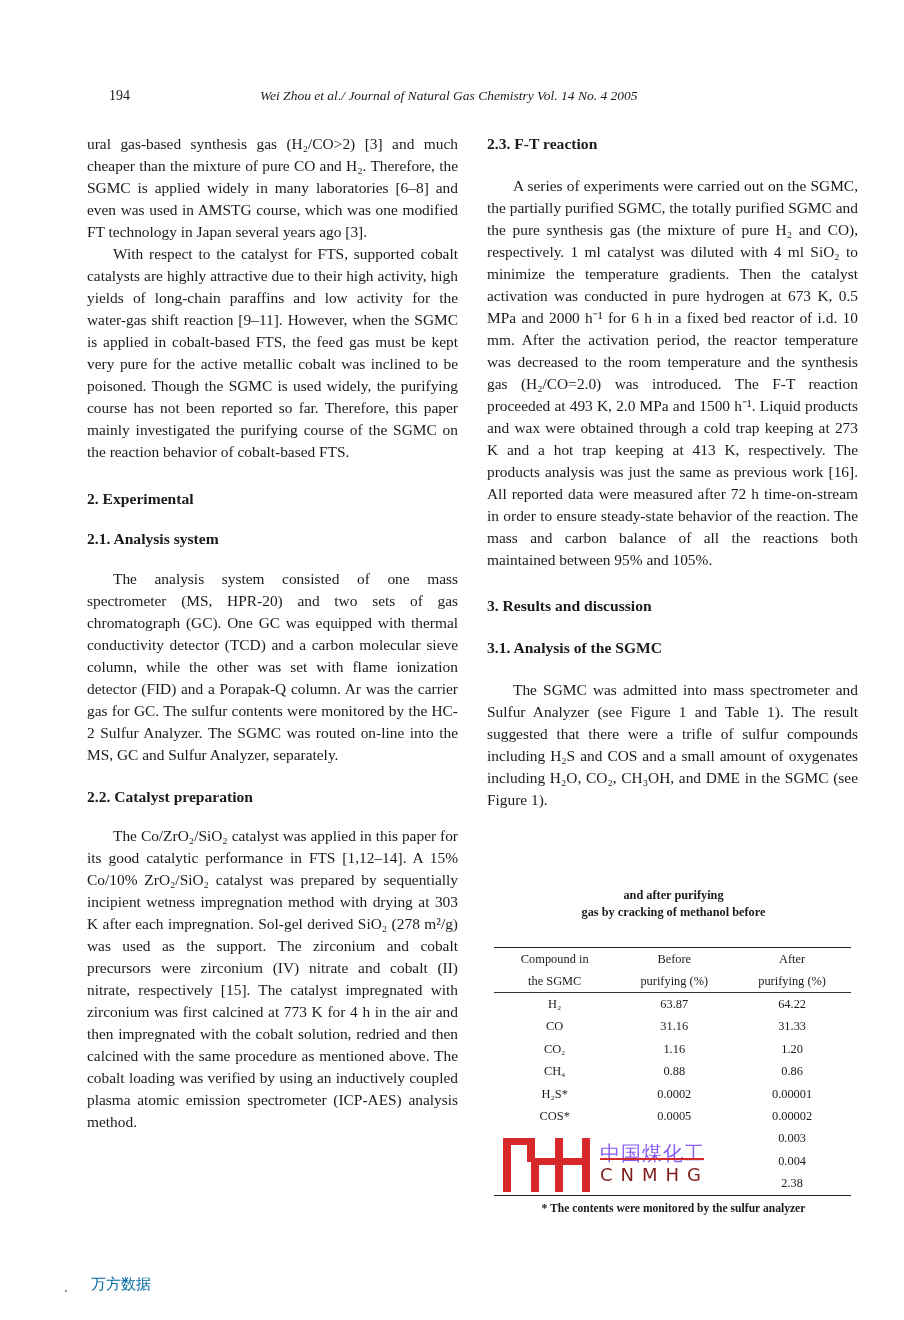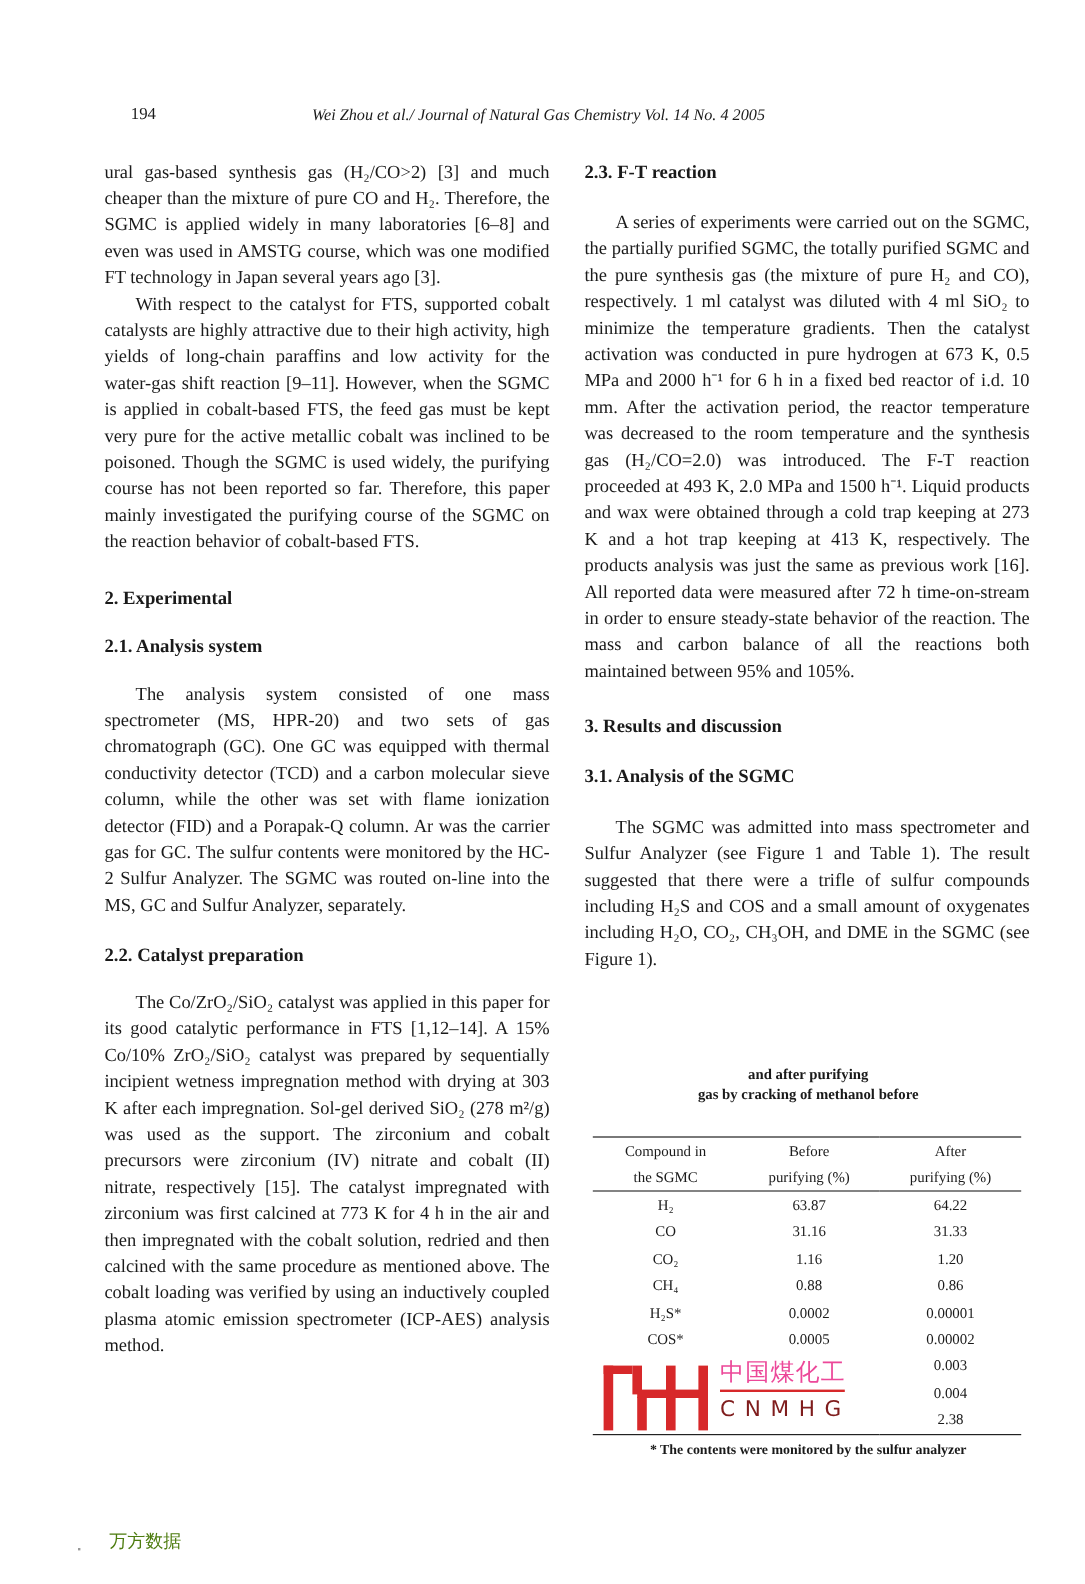--- a/index.html
+++ b/index.html
@@ -25,27 +25,27 @@
   thead tr.top th { border-top: 1.6px solid #222; }
   thead tr.bot th { border-bottom: 1.2px solid #333; }
   th { font-weight: normal; text-align: center; padding: 0; line-height: 22px; }
   td { text-align: center; padding: 0; line-height: 22.4px; }
   tbody tr:last-child td { border-bottom: 1.6px solid #222; }
   .c1 { width: 34%; } .c2 { width: 33%; } .c3 { width: 33%; }
   .footnote { text-align: center; font-weight: bold; font-size: 11.6px; margin-top: 6px; }
 
   .logo { position: absolute; left: 503px; top: 1128px; width: 205px; height: 64px; background: #ffffff; }
   .logo .bar { position: absolute; background: #d7282a; }
-  .logo .cn { position: absolute; left: 97px; top: 2px; font-family: "DejaVu Sans", sans-serif; font-size: 20px;
-              color: #ec4899; letter-spacing: 1px; line-height: 26px; }
+  .logo .cn { position: absolute; left: 97px; top: 12px; font-family: "DejaVu Sans", sans-serif; font-size: 20px;
+              color: #8b5cf6; letter-spacing: 1px; line-height: 26px; }
   .logo .rule { position: absolute; left: 97px; top: 30px; width: 104px; height: 2px; background: #d7282a; }
   .logo .en { position: absolute; left: 97px; top: 34px; font-family: "DejaVu Sans", sans-serif; font-size: 18px;
               color: #7f1d1d; letter-spacing: 8px; line-height: 26px; }
 
-  .wanfang { position: absolute; left: 91px; top: 1275px; font-family: "DejaVu Sans", sans-serif; font-size: 15px; color: #4d7c0f; }
+  .wanfang { position: absolute; left: 91px; top: 1275px; font-family: "DejaVu Sans", sans-serif; font-size: 15px; color: #0369a1; }
   .dot { position: absolute; left: 65px; top: 1290px; width: 2px; height: 2px; background: #999; }
 </style>
 </head>
 <body>
 
 <div class="page-num">194</div>
 <div class="running-head">Wei Zhou et al./ Journal of Natural Gas Chemistry Vol. 14 No. 4  2005</div>
 
 <div class="col left">
   <p>ural gas-based synthesis gas (H₂/CO&gt;2) [3] and much cheaper than the mixture of pure CO and H₂. Therefore, the SGMC is applied widely in many laboratories [6–8] and even was used in AMSTG course, which was one modified FT technology in Japan several years ago [3].</p>

